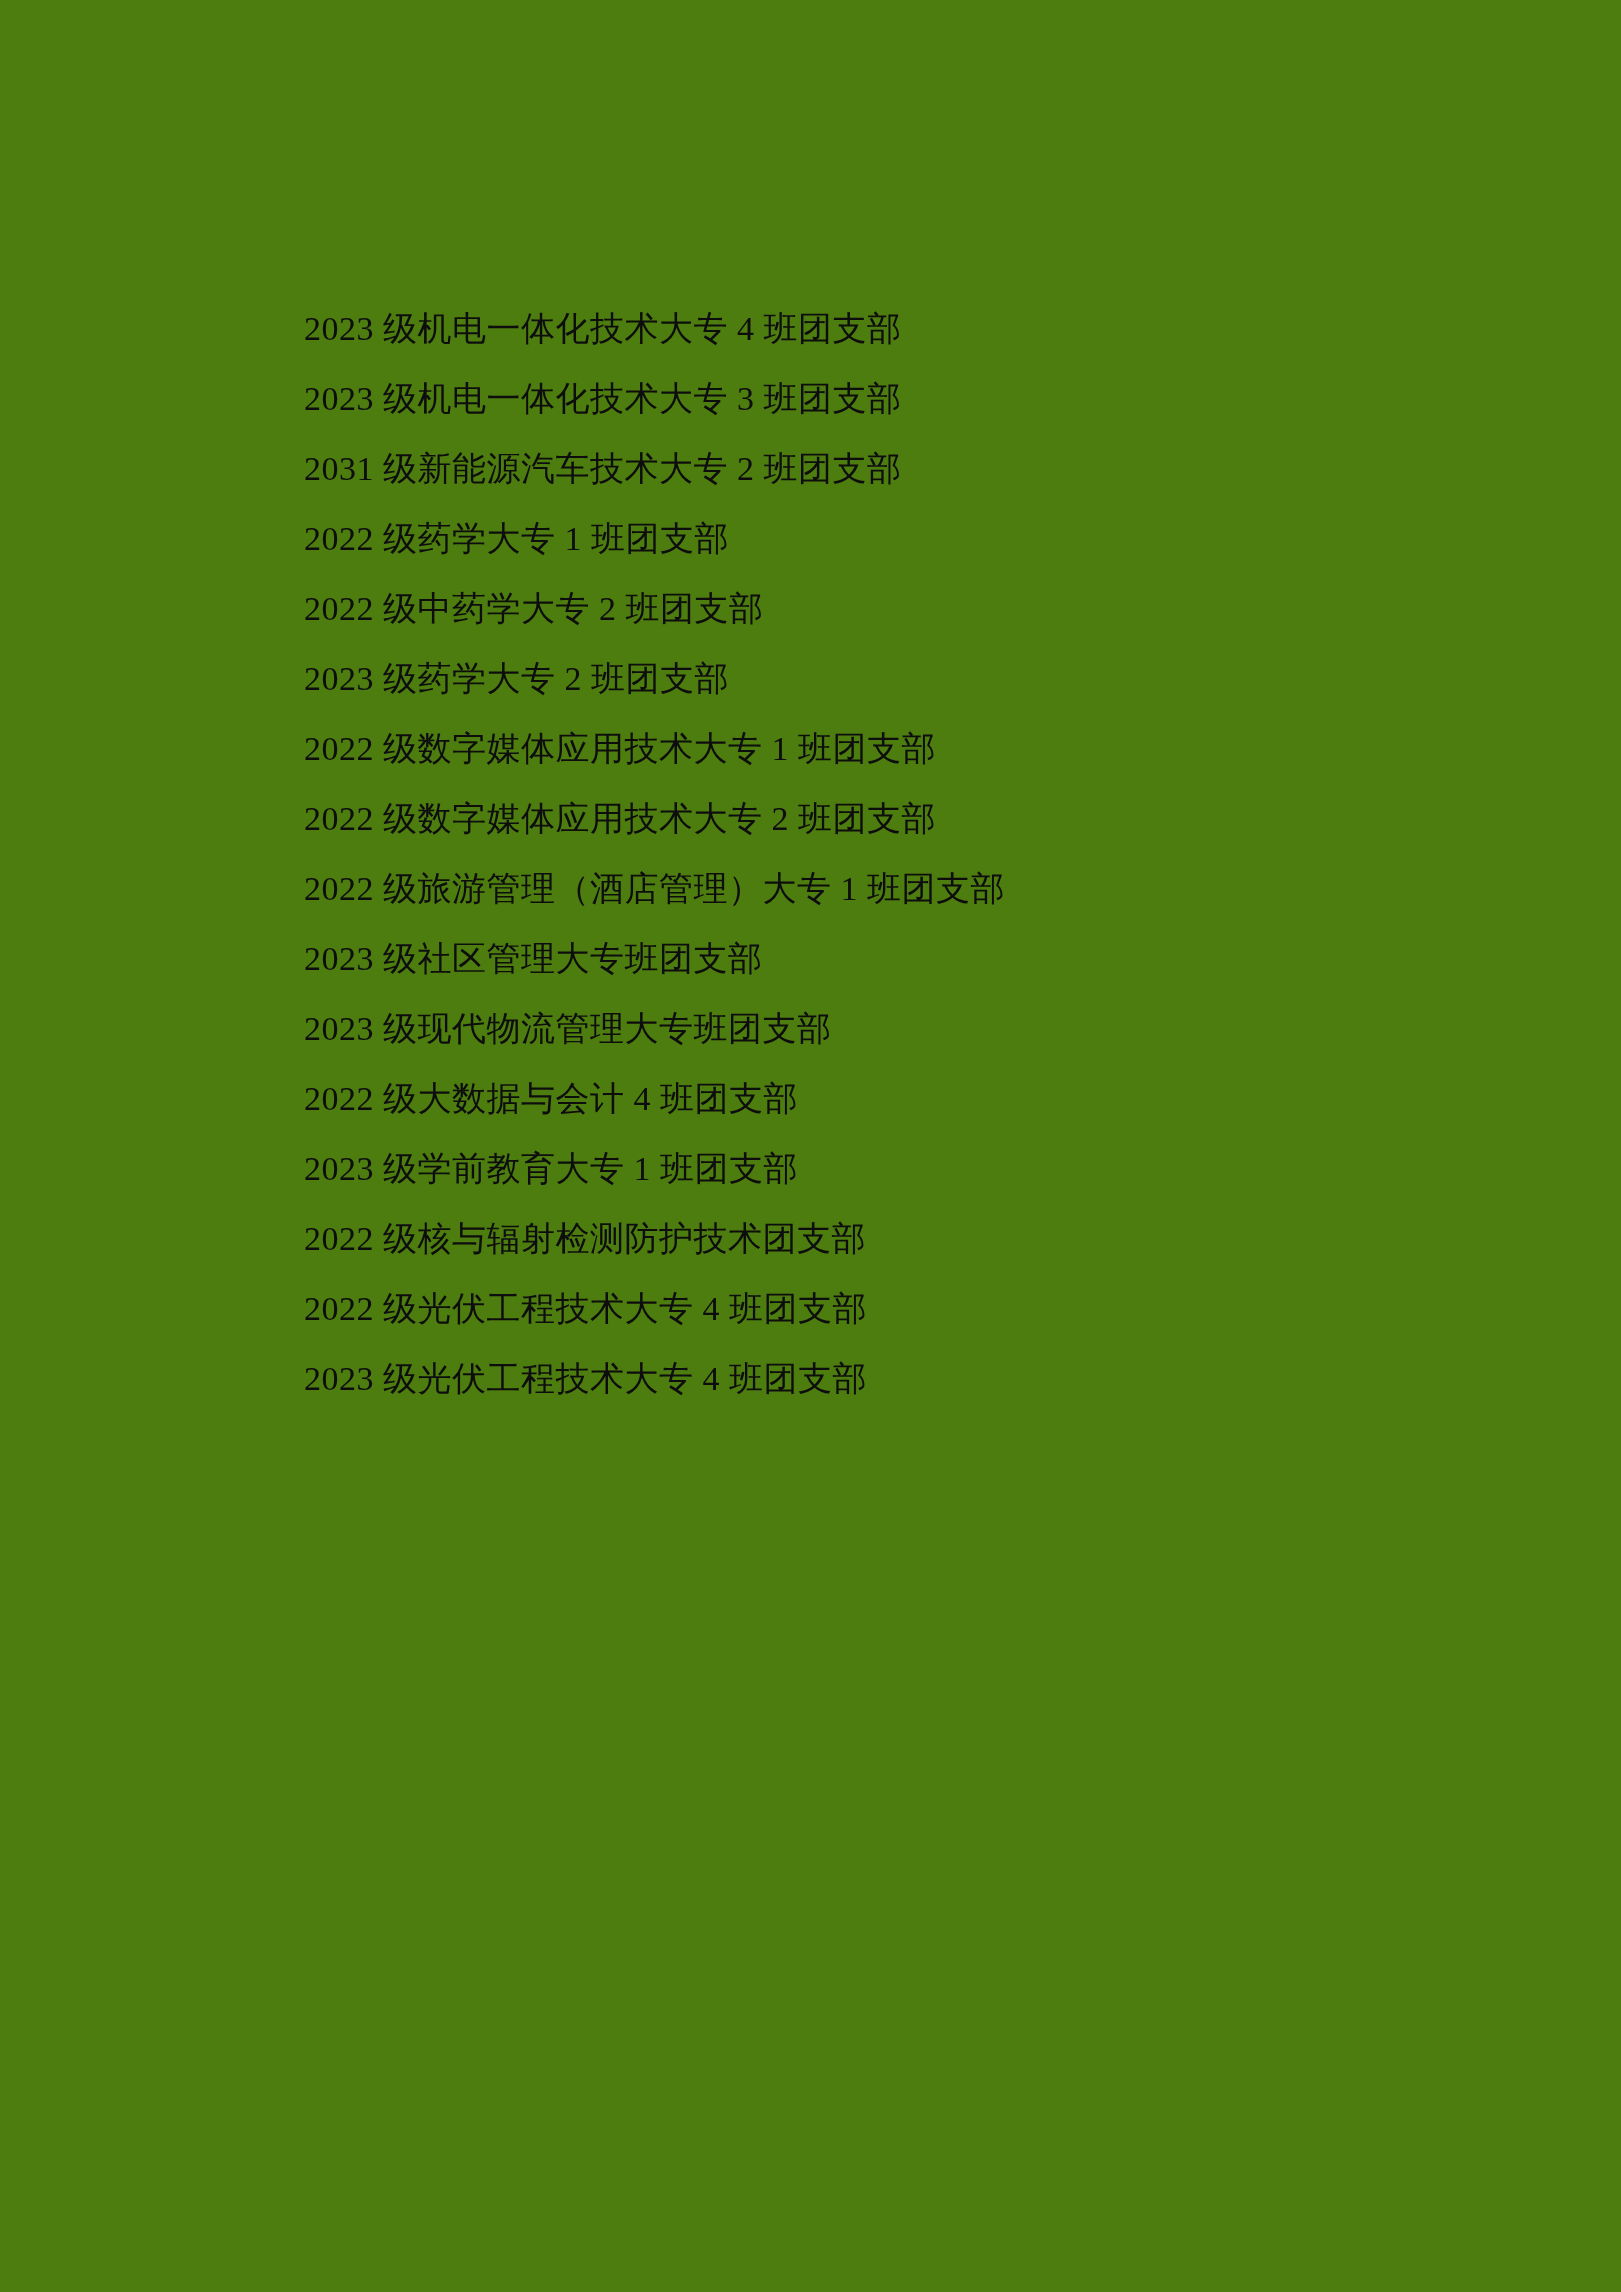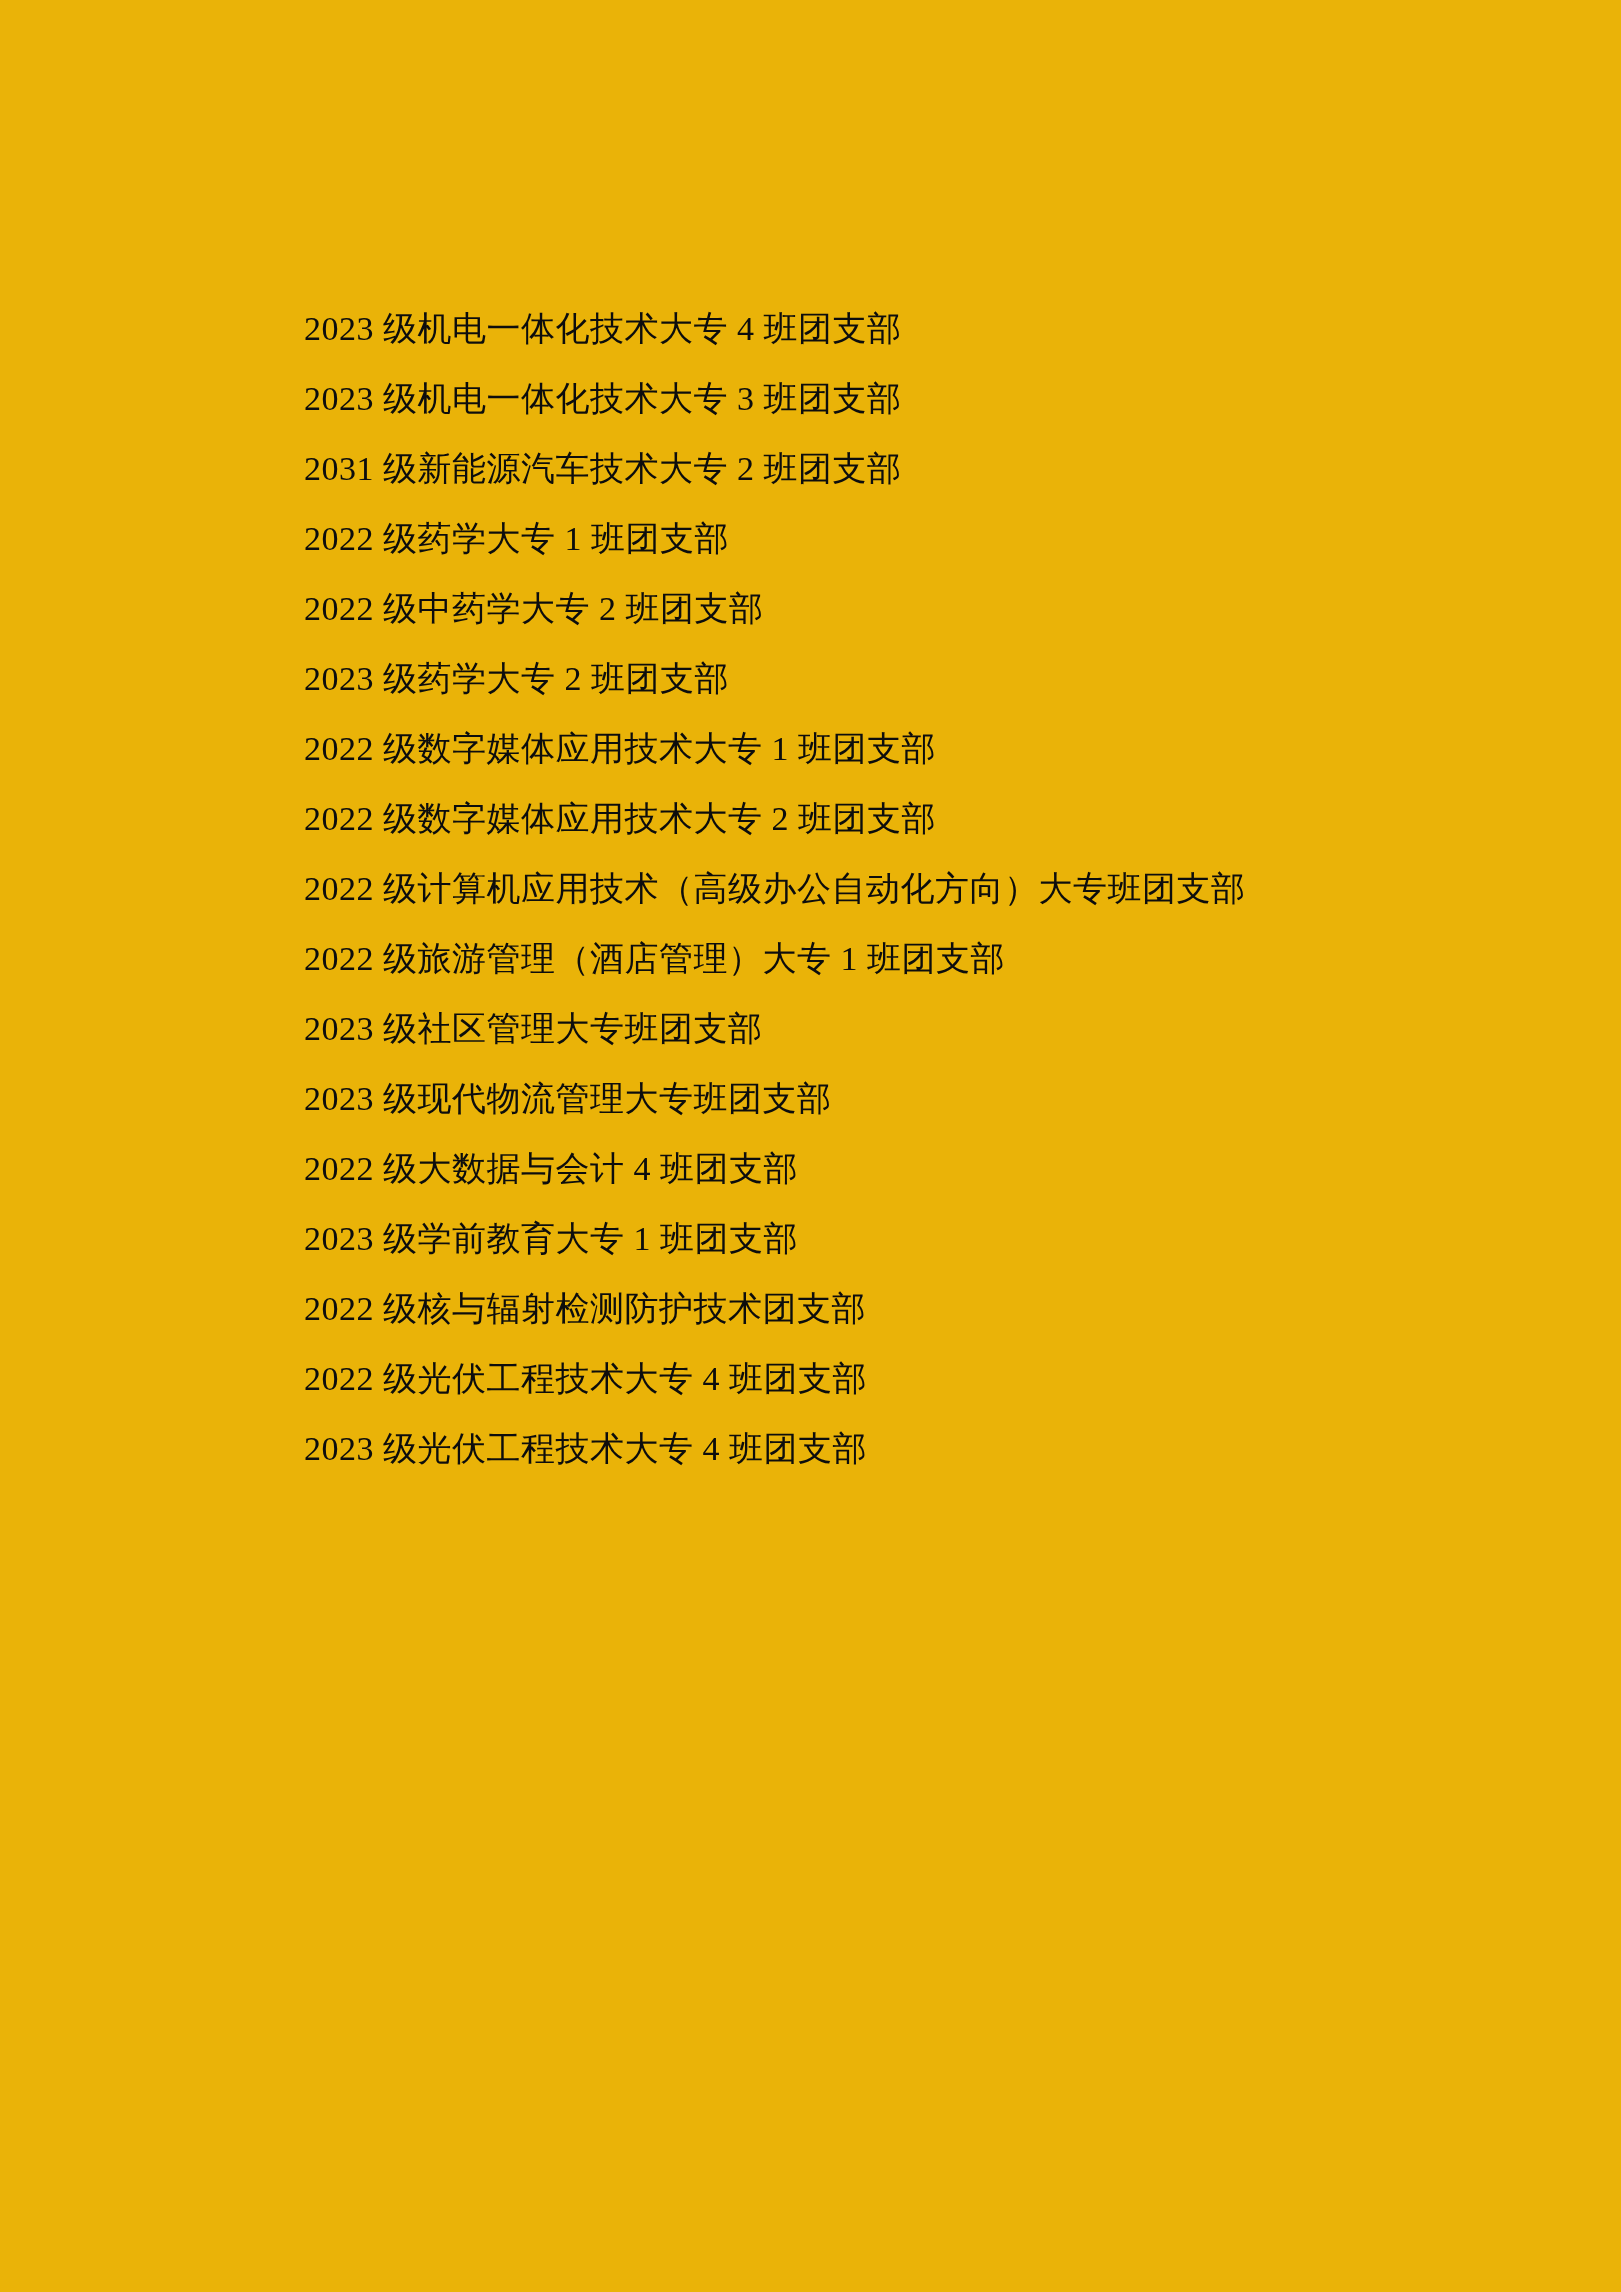--- a/index.html
+++ b/index.html
@@ -4,21 +4,21 @@
 <title>document</title>
 <style>
   html, body {
     margin: 0;
     padding: 0;
     background: #ffffff;
   }
   .page {
     width: 1621px;
     height: 2293px;
-    background: #eab308;
+    background: #4d7c0f;
     position: relative;
     box-sizing: border-box;
     overflow: hidden;
     font-family: "Liberation Serif", "DejaVu Serif", serif;
     color: #000000;
   }
   .doc-body {
     position: absolute;
     left: 304px;
     top: 294px;
@@ -42,21 +42,20 @@
 <div class="page">
   <div class="doc-body">
     <p class="para">2023 级机电一体化技术大专 4 班团支部</p>
     <p class="para">2023 级机电一体化技术大专 3 班团支部</p>
     <p class="para">2031 级新能源汽车技术大专 2 班团支部</p>
     <p class="para">2022 级药学大专 1 班团支部</p>
     <p class="para">2022 级中药学大专 2 班团支部</p>
     <p class="para">2023 级药学大专 2 班团支部</p>
     <p class="para">2022 级数字媒体应用技术大专 1 班团支部</p>
     <p class="para">2022 级数字媒体应用技术大专 2 班团支部</p>
-    <p class="para">2022 级计算机应用技术（高级办公自动化方向）大专班团支部</p>
     <p class="para">2022 级旅游管理（酒店管理）大专 1 班团支部</p>
     <p class="para">2023 级社区管理大专班团支部</p>
     <p class="para">2023 级现代物流管理大专班团支部</p>
     <p class="para">2022 级大数据与会计 4 班团支部</p>
     <p class="para">2023 级学前教育大专 1 班团支部</p>
     <p class="para">2022 级核与辐射检测防护技术团支部</p>
     <p class="para">2022 级光伏工程技术大专 4 班团支部</p>
     <p class="para">2023 级光伏工程技术大专 4 班团支部</p>
   </div>
 </div>

